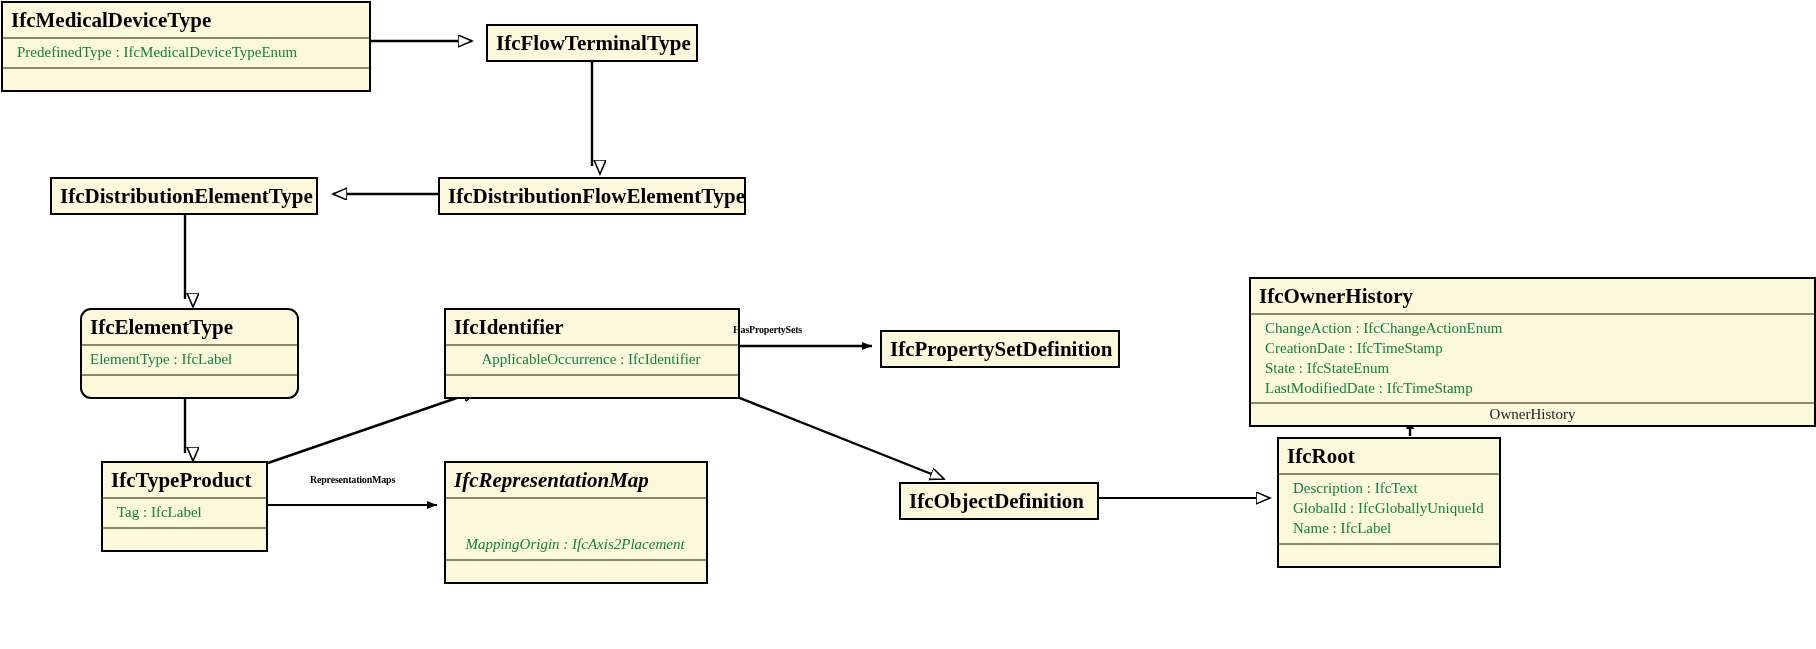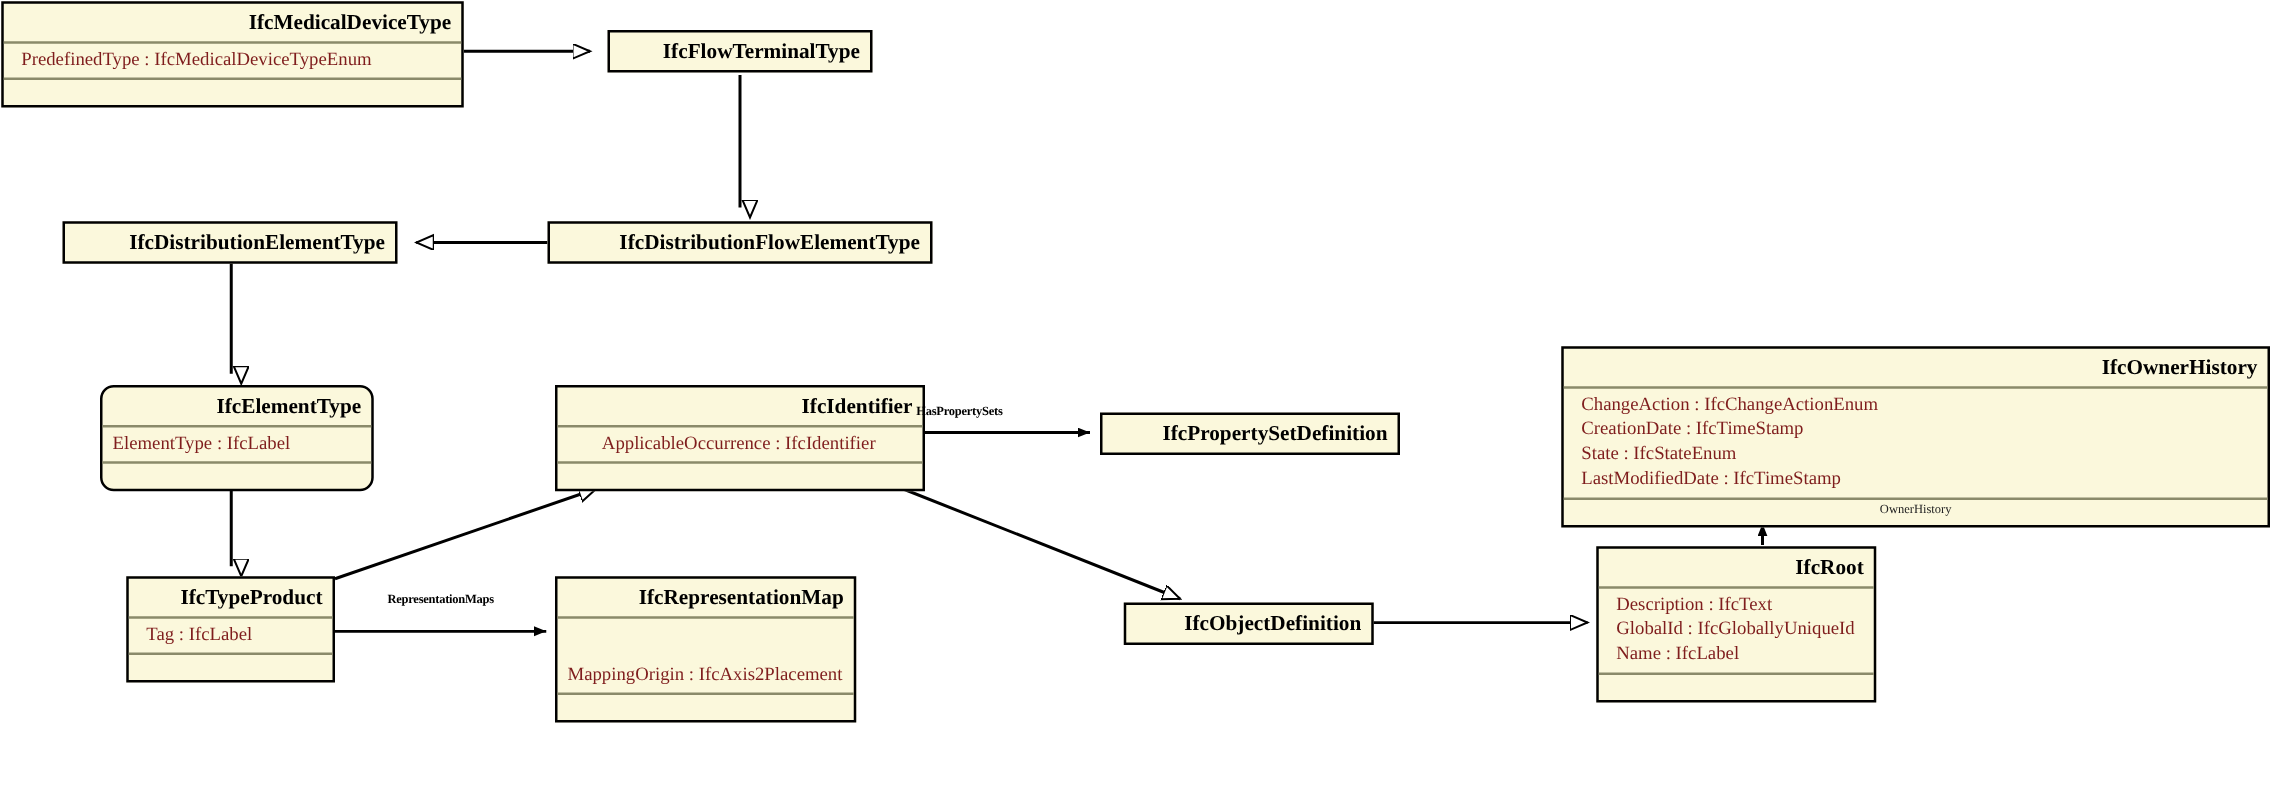--- a/index.html
+++ b/index.html
@@ -3,26 +3,26 @@
 <meta charset="utf-8">
 <style>
   html,body{margin:0;padding:0;background:#ffffff;}
   body{width:1816px;height:649px;position:relative;overflow:hidden;
        font-family:"Liberation Serif","DejaVu Serif",serif;}
   #canvas{position:absolute;left:0;top:0;width:1816px;height:649px;}
   svg.edges{position:absolute;left:0;top:0;width:1816px;height:649px;pointer-events:none;}
 
   .uml{position:absolute;background:#fbf8dc;border:2px solid #000000;
        box-sizing:border-box;}
-  .uml .title{font-weight:bold;text-align:right;font-size:17px;
+  .uml .title{font-weight:bold;text-align:left;font-size:21px;
        padding:5px 8px 5px 8px;line-height:1.15;color:#000;}
   .uml .sep{height:2px;background:#8a8a6a;width:100%;}
-  .uml .attrs{padding:4px 10px 4px 14px;font-size:15px;line-height:1.32;color:#7f1d1d;}
+  .uml .attrs{padding:4px 10px 4px 14px;font-size:15px;line-height:1.32;color:#15803d;}
   .uml .attrs .row{white-space:nowrap;}
-  .uml .ops{min-height:16px;padding:2px 8px;font-size:10px;text-align:center;color:#222;}
+  .uml .ops{min-height:16px;padding:2px 8px;font-size:15px;text-align:center;color:#222;}
 
   .edge-label{position:absolute;font-size:10px;font-weight:bold;color:#000;
        white-space:nowrap;letter-spacing:-0.2px;}
 </style>
 </head>
 <body>
 
 <div id="canvas">
 
   <svg class="edges" viewBox="0 0 1816 649" xmlns="http://www.w3.org/2000/svg">
@@ -135,21 +135,21 @@
   <div class="uml" style="left:101px;top:461px;width:167px;">
     <div class="title">IfcTypeProduct</div>
     <div class="sep"></div>
     <div class="attrs">
       <div class="row">Tag : IfcLabel</div>
     </div>
     <div class="sep"></div>
     <div class="ops">&nbsp;</div>
   </div>
 
-  <div class="uml" style="left:444px;top:461px;width:241px;">
+  <div class="uml" style="left:444px;top:461px;width:264px;font-style:italic;">
     <div class="title">IfcRepresentationMap</div>
     <div class="sep"></div>
     <div class="attrs" style="text-align:center;padding-left:8px;margin-top:32px;">
       <div class="row">MappingOrigin : IfcAxis2Placement</div>
     </div>
     <div class="sep"></div>
     <div class="ops">&nbsp;</div>
   </div>
 
   <div class="uml" style="left:899px;top:482px;width:200px;">

